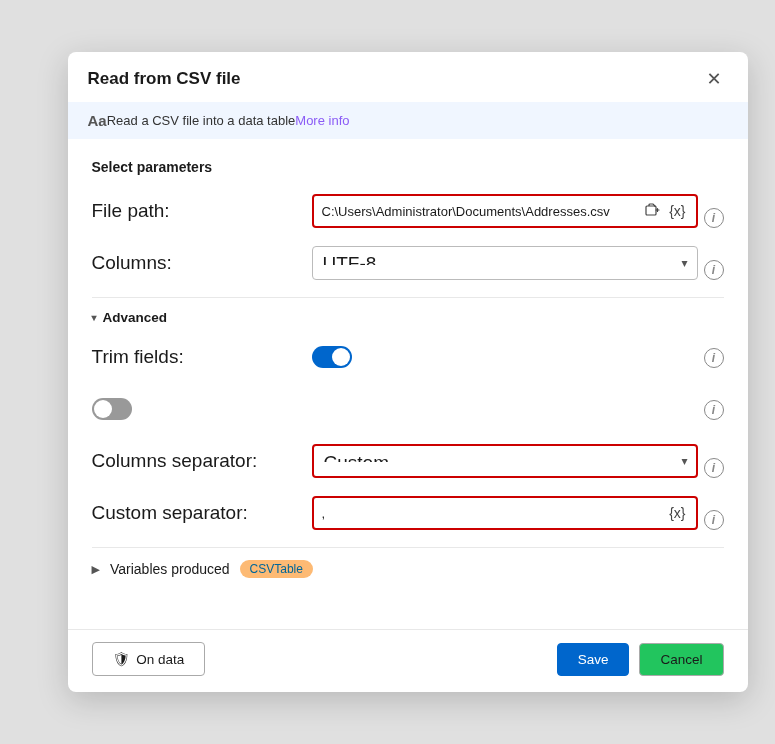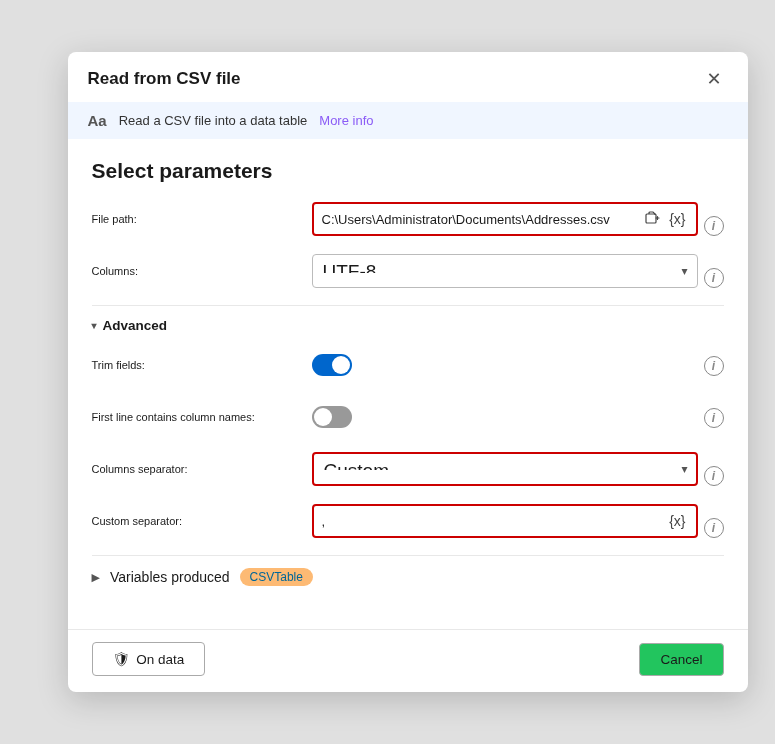--- a/index.html
+++ b/index.html
@@ -44,54 +44,54 @@
       color: #555;
       padding: 2px 6px;
       border-radius: 4px;
       line-height: 1;
     }
     .info-banner {
       background: #f0f6ff;
       padding: 10px 20px;
       display: flex;
       align-items: center;
-      gap: 12px;
+      gap: 0;
       font-size: 13px;
       color: #333;
     }
     .info-banner .aa-icon {
       font-weight: 700;
       font-size: 15px;
       color: #555;
     }
     .more-info-link {
       color: #8b5cf6;
       text-decoration: none;
       cursor: pointer;
     }
     .dialog-body {
       padding: 20px 24px;
       flex: 1;
     }
     .section-title {
-      font-size: 21px;
+      font-size: 14px;
       font-weight: 600;
       margin-bottom: 18px;
       color: #1a1a1a;
     }
     .form-row {
       display: flex;
       align-items: center;
       margin-bottom: 16px;
       min-height: 36px;
     }
     .form-label {
       width: 220px;
       flex-shrink: 0;
-      font-size: 11px;
+      font-size: 19px;
       color: #1a1a1a;
     }
     .form-control-wrap {
       flex: 1;
       display: flex;
       align-items: flex-end;
       gap: 6px;
     }
     .file-path-input {
       flex: 1;
@@ -361,21 +361,20 @@
           <div class="toggle on">
             <div class="toggle-knob"></div>
           </div>
         </div>
         <div style="flex:1"></div>
         <div class="info-icon">i</div>
       </div>
     </div>
 
     <div class="form-row">
-      <div class="form-label">First line contains column names:</div>
       <div class="form-control-wrap">
         <div class="toggle-wrap">
           <div class="toggle off">
             <div class="toggle-knob"></div>
           </div>
         </div>
         <div style="flex:1"></div>
         <div class="info-icon">i</div>
       </div>
     </div>
@@ -415,16 +414,17 @@
       <span class="vars-badge">CSVTable</span>
     </div>
   </div>
 
   <div class="dialog-footer">
     <button class="btn btn-on-error">
       <span class="shield-icon">🛡</span>
       <span>On data</span>
     </button>
     <div class="footer-right">
+      <button class="btn btn-save">Save</button>
       <button class="btn btn-cancel">Cancel</button>
     </div>
   </div>
 </div>
 
 </body></html>

